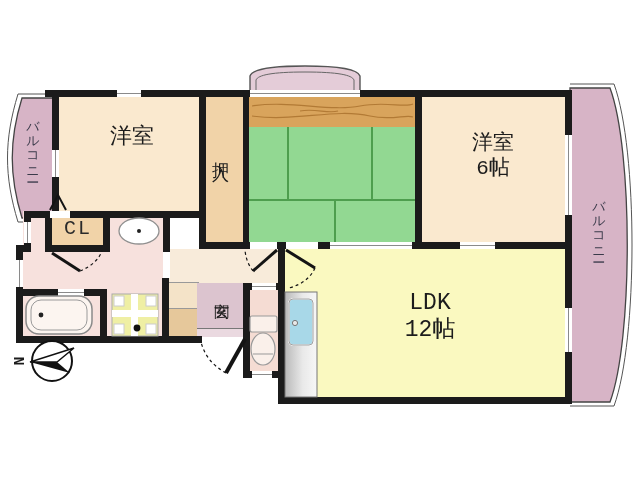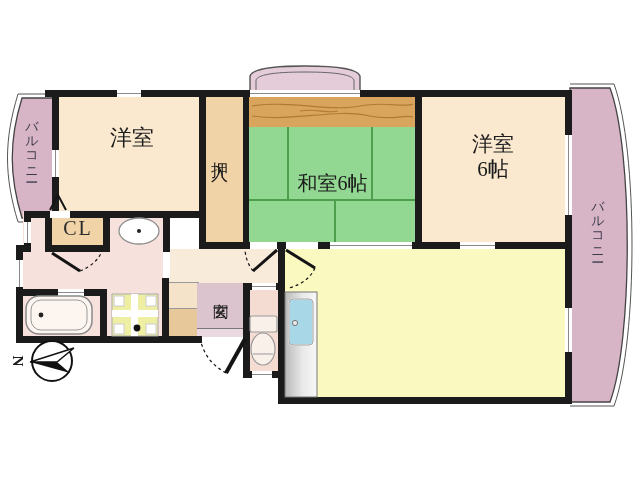--- a/index.html
+++ b/index.html
@@ -1,17 +1,17 @@
 <!DOCTYPE html>
 <html><head>
 <meta charset="utf-8">
 <style>
   html,body{margin:0;padding:0;background:#fff;}
   #plan{position:relative;width:640px;height:480px;background:#ffffff;overflow:hidden;
-        font-family:Liberation Serif, serif;color:#1c1c1c;}
+        font-family:Liberation Mono, monospace;color:#1c1c1c;}
   .room{position:absolute;z-index:2;}
   .wall{position:absolute;background:#1b1b1b;z-index:4;}
   .win-h{position:absolute;z-index:5;background:linear-gradient(to bottom,#ffffff 40%,#8a8a8a 40%,#8a8a8a 58%,#ffffff 58%);}
   .win-v{position:absolute;z-index:5;background:linear-gradient(to right,#ffffff 40%,#8a8a8a 40%,#8a8a8a 58%,#ffffff 58%);}
   .gap{position:absolute;z-index:5;background:#fff;}
   .label{position:absolute;z-index:7;text-align:center;white-space:nowrap;line-height:1.18;}
   .vtext{writing-mode:vertical-rl;}
   .matline{position:absolute;background:#4E9E4E;z-index:3;}
   svg{position:absolute;left:0;top:0;}
   #bg-svg{z-index:1;}
@@ -162,24 +162,27 @@
       <circle cx="52" cy="361" r="20" fill="#ffffff" stroke="#111" stroke-width="2"></circle>
       <polygon points="30,362 74,348 57,362" fill="#ffffff" stroke="#111" stroke-width="1.4"></polygon>
       <polygon points="30,362 57,362 70,373" fill="#111"></polygon>
     </g>
   </svg>
 
   <div class="label" style="left:62px;top:125px;width:140px;font-size:22px;">
     <span>洋室</span><br>
   </div>
   <div class="label vtext" style="left:209px;top:148px;font-size:17px;letter-spacing:3px;">押入</div>
-  <div class="label" style="left:255px;top:172px;width:155px;font-size:20px;">和室6帖</div>
   <div class="label" style="left:423px;top:132px;width:140px;font-size:21px;">
     <span>洋室</span><br>
     <span>6帖</span>
+  </div>
+  <div class="label" style="left:355px;top:290px;width:150px;font-size:23px;">
+    <span>LDK</span><br>
+    <span>12帖</span>
   </div>
   <div class="label" style="left:55px;top:217px;width:46px;font-size:20px;letter-spacing:2px;color:#2a2a2a;">CL</div>
   <div class="label vtext" style="left:211px;top:291px;font-size:15px;letter-spacing:2px;">玄関</div>
   <div class="label vtext" style="left:24px;top:112px;font-size:13px;letter-spacing:1px;color:#3a3a4a;">バルコニー</div>
   <div class="label vtext" style="left:590px;top:192px;font-size:13px;letter-spacing:1px;color:#3a3a4a;">バルコニー</div>
   <div class="label" style="left:6px;top:351px;width:20px;height:20px;font-size:15px;font-weight:bold;transform:rotate(90deg);">N</div>
 
 </div>
 
 </body></html>

